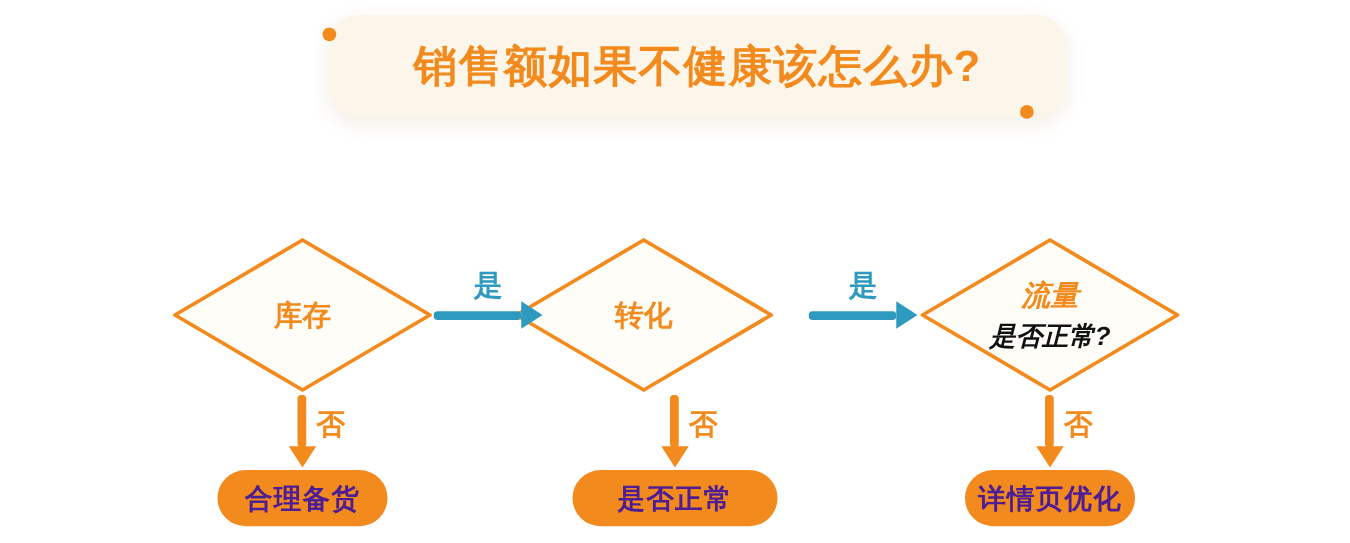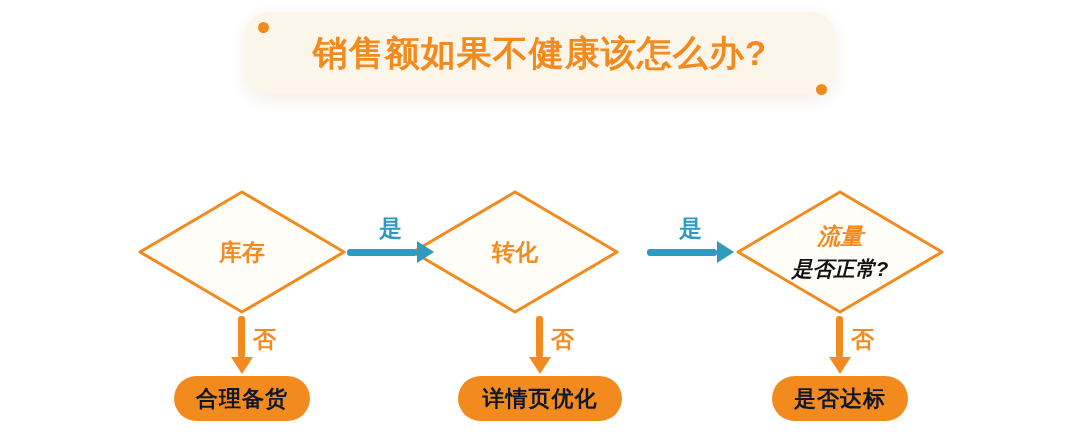--- a/index.html
+++ b/index.html
@@ -10,21 +10,21 @@
     position: relative;
     width: 1080px;
     height: 434px;
     background: var(--background, #ffffff);
     overflow: hidden;
   }
 
   
   .banner {
     position: absolute;
-    left: 245px; top: 12px;
+    left: 263px; top: 12px;
     width: 590px; height: 82px;
     background: var(--banner-bg, #FCF6EA);
     border-radius: 24px;
     display: flex; align-items: center; justify-content: center;
     box-shadow: 0 5px 16px rgba(160, 110, 40, 0.12);
     text-align: center;
   }
   .banner h1 {
     font-size: 35px;
     font-weight: bold;
@@ -89,21 +89,21 @@
   .no { position: absolute; color: var(--orange, #F28A1D); font-weight: bold; font-size: 23px; top: 324px; }
   .no-1 { left: 253px; }
   .no-2 { left: 551px; }
   .no-3 { left: 851px; }
 
   
   .result {
     position: absolute; top: 376px; height: 45px;
     background: var(--orange, #F28A1D);
     border-radius: 23px;
-    color: #0f172a; font-weight: bold; font-size: 22px;
+    color: #4c1d95; font-weight: bold; font-size: 22px;
     display: flex; align-items: center; justify-content: center;
     letter-spacing: 1px;
   }
   .r1 { left: 174px; width: 136px; }
   .r2 { left: 458px; width: 164px; }
   .r3 { left: 772px; width: 136px; }
 </style>
 </head>
 <body>
 
@@ -157,16 +157,16 @@
 
   <div class="vline vline-2"></div>
   <div class="varrow varrow-2"></div>
   <div class="no no-2">否</div>
 
   <div class="vline vline-3"></div>
   <div class="varrow varrow-3"></div>
   <div class="no no-3">否</div>
 
   <div class="result r1">合理备货</div>
-  <div class="result r2">详情页优化</div>
-  <div class="result r3">是否达标</div>
+  <div class="result r2">是否正常</div>
+  <div class="result r3">详情页优化</div>
 
 </div>
 
 </body></html>

